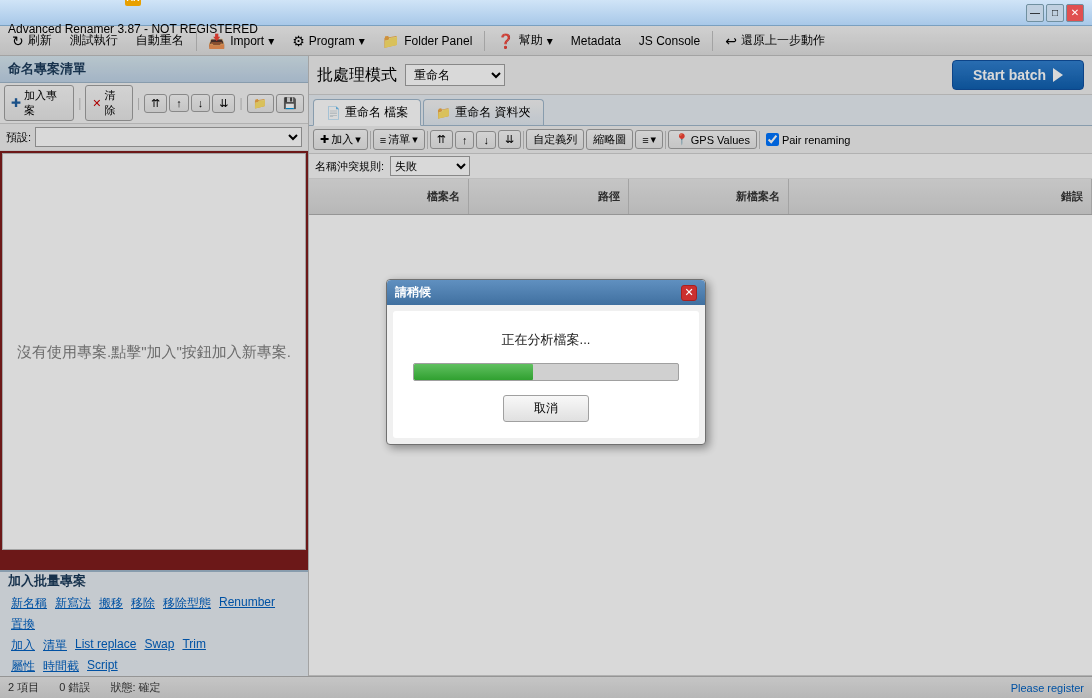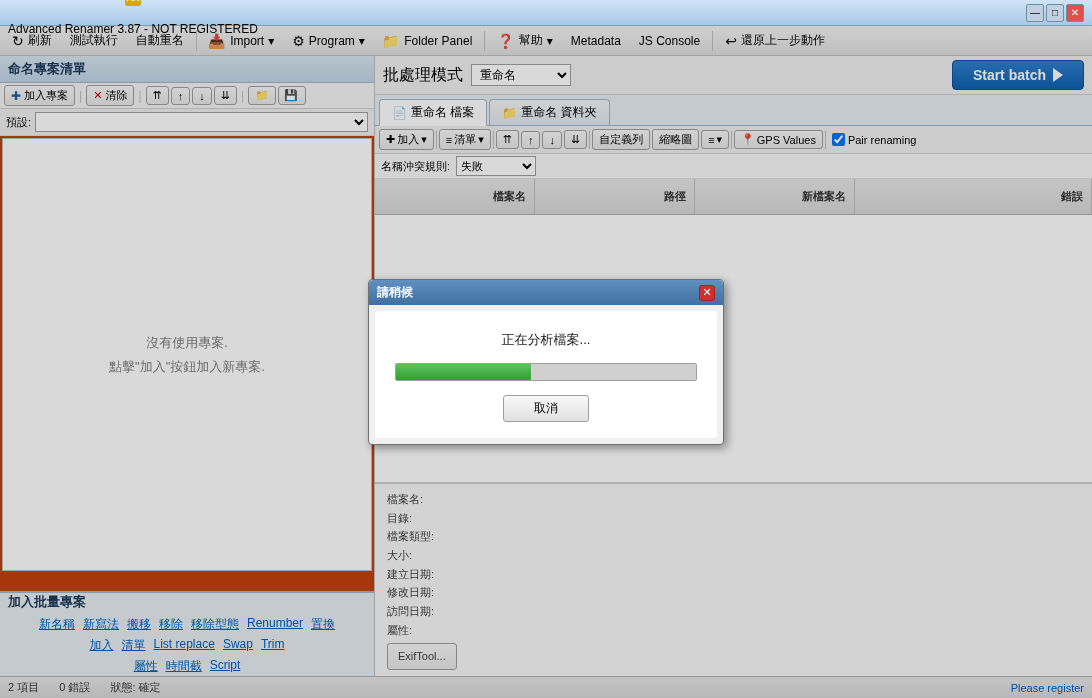--- a/index.html
+++ b/index.html
@@ -87,22 +87,22 @@
     .menu-separator { width: 1px; height: 20px; background: #c0c0c0; margin: 0 2px; }
 
     
     .main-layout {
       display: flex;
       height: calc(698px - 26px - 30px - 22px);
     }
 
     
     .left-panel {
-      width: 375px;
-      background: #c2410c;
+      width: 309px;
+      background: #7f1d1d;
       border-right: 1px solid #c0c0c0;
       display: flex;
       flex-direction: column;
     }
     .panel-header {
       background: linear-gradient(to bottom, #d8e8f0, #c0d4e8);
       padding: 4px 8px;
       font-weight: bold;
       font-size: 13px;
       border-bottom: 1px solid #a0b8cc;
@@ -147,44 +147,43 @@
       font-size: 11px;
     }
     .left-file-list {
       flex: 1;
       background: white;
       border: 1px solid #c0c0c0;
       margin: 2px;
       display: flex;
       align-items: center;
       justify-content: center;
-      flex-direction: column;
+      flex-direction: row;
       color: #808080;
-      font-size: 13px;
+      font-size: 15px;
       line-height: 1.8;
     }
 
     
     .add-panel {
       border-top: 2px solid #a0b8cc;
       background: #e8eef4;
       padding: 0 8px;
       margin-top: 18px;
     }
     .add-panel-header {
       font-weight: bold;
       font-size: 13px;
       color: #1a3a5a;
       margin-bottom: 4px;
     }
     .add-panel-links {
       display: flex;
       flex-wrap: wrap;
       gap: 2px;
-      justify-content: center;
     }
     .add-link {
       color: #0060c0;
       cursor: pointer;
       text-decoration: underline;
       font-size: 12px;
       padding: 1px 3px;
     }
 
     
@@ -392,21 +391,21 @@
       display: flex;
       align-items: center;
       justify-content: center;
       z-index: 100;
     }
     .modal-dialog {
       background: #f0f0f0;
       border: 1px solid #707070;
       border-radius: 4px;
       box-shadow: 3px 3px 10px rgba(0,0,0,0.4);
-      width: 356px;
+      width: 320px;
     }
     .modal-titlebar {
       background: linear-gradient(to bottom, #6090c0, #4070a0);
       color: white;
       padding: 4px 8px;
       display: flex;
       align-items: center;
       justify-content: space-between;
       border-radius: 4px 4px 0 0;
     }
@@ -674,33 +673,20 @@
 
     <div class="file-table-header">
       <div class="col-header col-filename">檔案名</div>
       <div class="col-header col-path">路徑</div>
       <div class="col-header col-newname">新檔案名</div>
       <div class="col-header col-error">錯誤</div>
     </div>
 
     <div class="file-table-body"></div>
 
-    <div class="file-info">
-      <div class="file-info-col">
-        <span>檔案名:</span>
-        <span>目錄:</span>
-        <span>檔案類型:</span>
-        <span>大小:</span>
-        <span>建立日期:</span>
-        <span>修改日期:</span>
-        <span>訪問日期:</span>
-        <span>屬性:</span>
-        <div class="exif-btn">ExifTool...</div>
-      </div>
-    </div>
   </div>
 </div>
 
 <div class="status-bar">
   <span class="status-item">2 項目</span>
   <span class="status-item">0 錯誤</span>
   <span class="status-item">狀態: 確定</span>
   <span class="register-link">Please register</span>
 </div>
 

